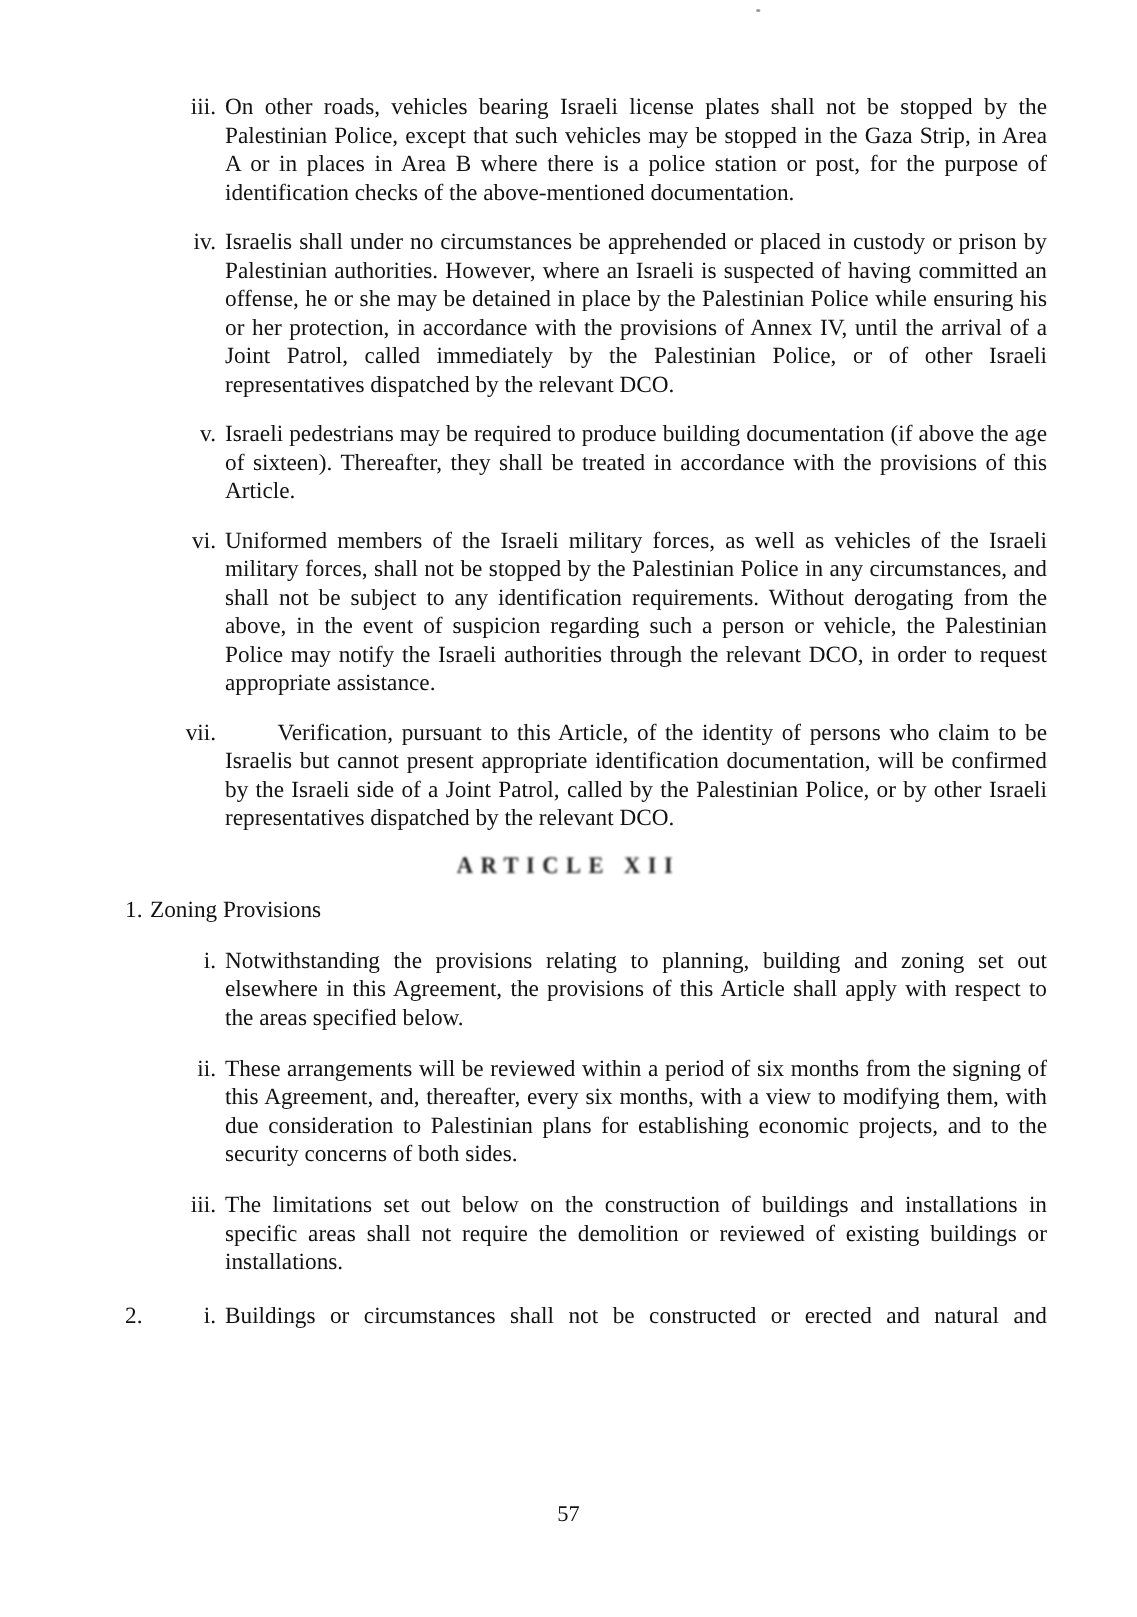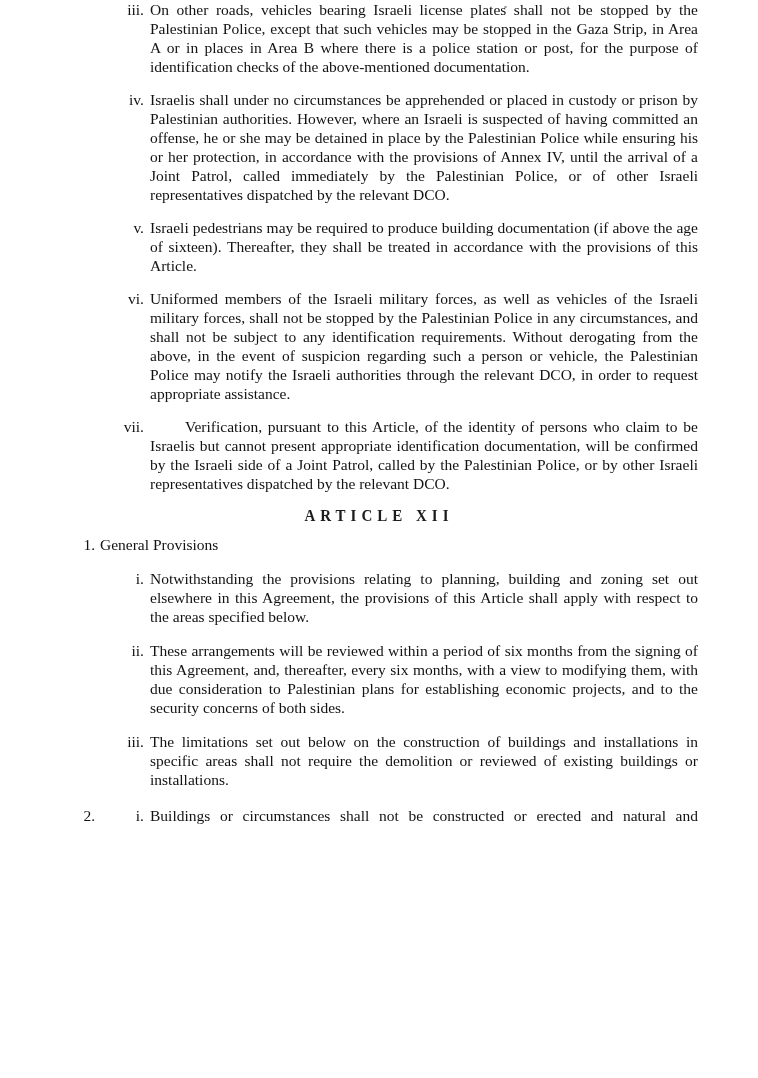--- a/index.html
+++ b/index.html
@@ -13,21 +13,21 @@
     color: #121212;
     overflow: hidden;
   }
   .speck {
     position: absolute;
     left: 504px; top: 6px;
     width: 3px; height: 2px;
     background: #9a9a9a;
     border-radius: 50%;
   }
-  .content { }
+  .content { padding-top: 62px; }
 
   
   .ritem {
     position: relative;
     margin: 0 60px 14px 150px;
     font-size: 15.5px;
     line-height: 19px;
     text-align: justify;
     text-align-last: left;
   }
@@ -120,21 +120,21 @@
     <div class="ritem indent-first">
       <span class="num">vii.</span>
       <span>Verification, pursuant to this Article, of the identity of persons who claim to be Israelis but cannot present appropriate identification documentation, will be confirmed by the Israeli side of a Joint Patrol, called by the Palestinian Police, or by other Israeli representatives dispatched by the relevant DCO.</span>
     </div>
 
     <div class="article-heading">ARTICLE XII</div>
 
 
     <div class="section-title">
       <span class="num">1.</span>
-      <span>General Provisions</span>
+      <span>Zoning Provisions</span>
     </div>
 
     <div class="sitem">
       <span class="num">i.</span>
       <span>Notwithstanding the provisions relating to planning, building and zoning set out elsewhere in this Agreement, the provisions of this Article shall apply with respect to the areas specified below.</span>
     </div>
 
     <div class="sitem">
       <span class="num">ii.</span>
       <span>These arrangements will be reviewed within a period of six months from the signing of this Agreement, and, thereafter, every six months, with a view to modifying them, with due consideration to Palestinian plans for establishing economic projects, and to the security concerns of both sides.</span>
@@ -149,13 +149,14 @@
       <span class="num">2.</span>
     </div>
 
     <div class="sitem full-line">
       <span class="num">i.</span>
       <span>Buildings or circumstances shall not be constructed or erected and natural and</span>
     </div>
 
   </div>
 
+  <div class="page-number">57</div>
 </div>
 
 </body></html>

